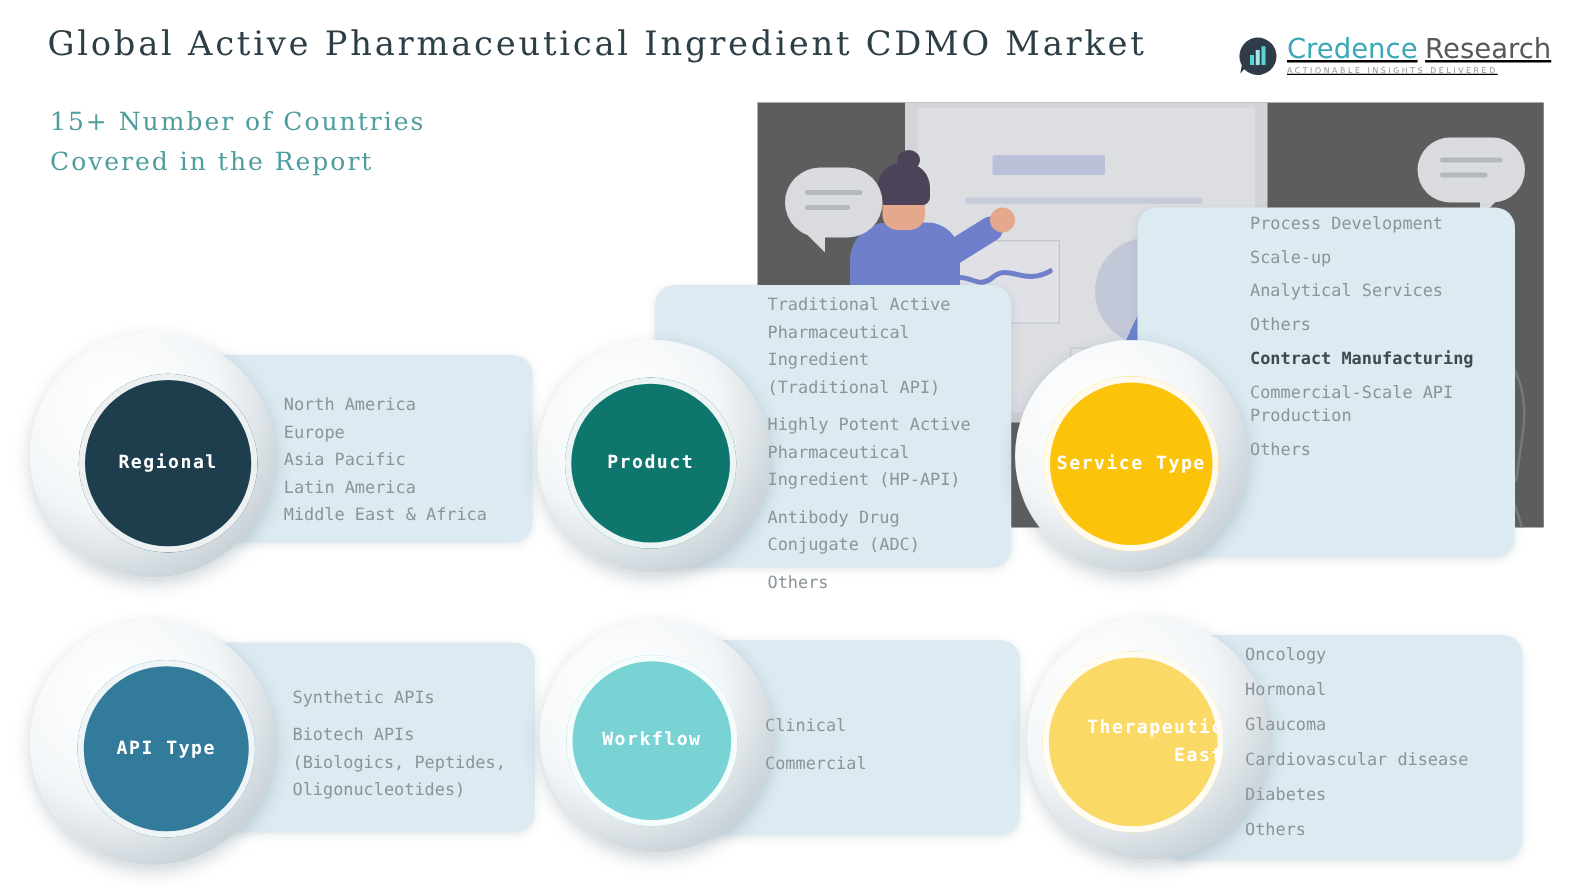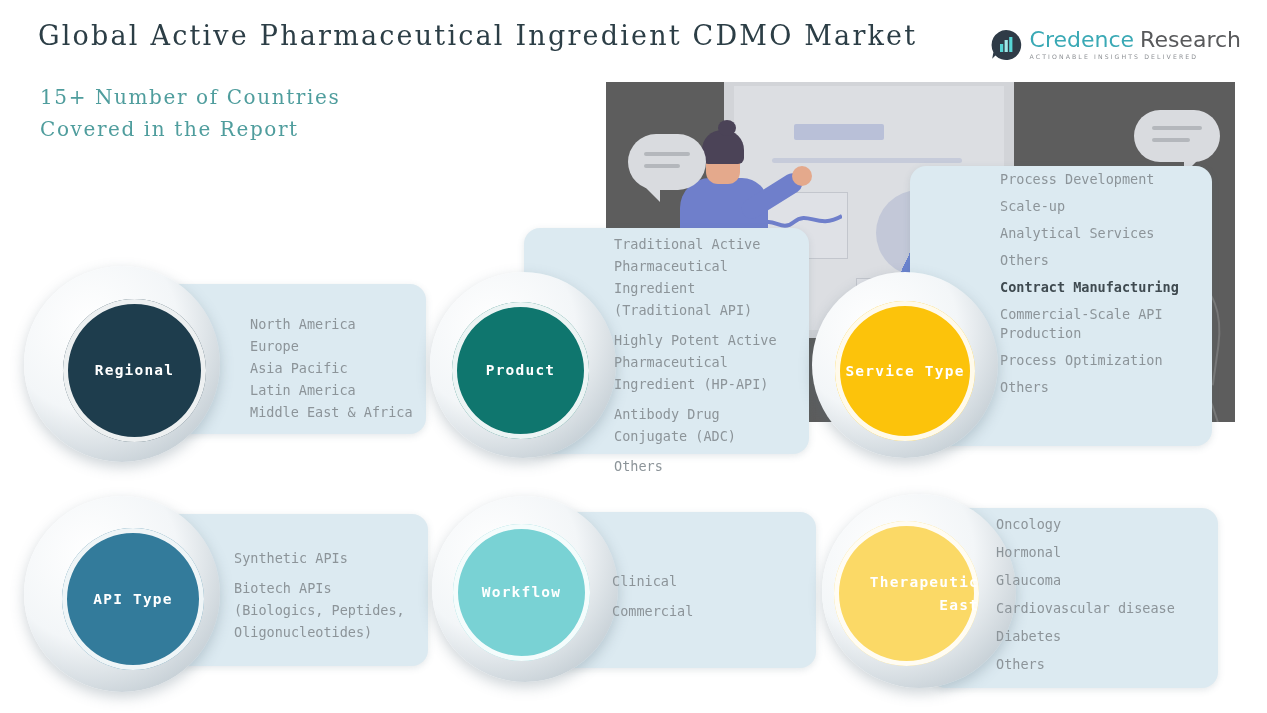--- a/index.html
+++ b/index.html
@@ -19,21 +19,21 @@
   }
   .subtitle{
     position:absolute;left:40px;top:81px;
     font-family:"DejaVu Serif","Liberation Serif",serif;
     font-size:20px;line-height:32px;letter-spacing:1.6px;color:#4f9d9d;
   }
 
   
   .logo{position:absolute;right:26px;top:28px;display:flex;align-items:center;gap:7px;}
   .logo-mark{width:34px;height:34px;flex:0 0 34px;}
-  .logo-text{display:flex;flex-direction:column;line-height:1;}
+  .logo-text{display:flex;flex-direction:column;line-height:1;text-decoration:underline;}
   .logo-row{display:flex;align-items:baseline;gap:6px;
     font-family:"DejaVu Sans","Liberation Sans",sans-serif;font-size:22px;}
   .logo-credence{color:#3aa9b5;}
   .logo-research{color:#58595b;}
   .logo-tag{
     font-family:"DejaVu Sans","Liberation Sans",sans-serif;
     font-size:6.2px;letter-spacing:2.1px;color:#8d9094;margin-top:3px;text-transform:uppercase;
   }
 
   
@@ -162,21 +162,21 @@
     <div class="bi leaf-b"></div>
     <div class="bi dot-w"></div>
   </div>
 
   <div>
     <div class="panel" style="left:108px;top:284px;width:318px;height:150px;"></div>
     <div class="ring" style="left:24px;top:266px;width:196px;height:196px;"></div>
     <div class="circle" style="left:63px;top:299px;width:143px;height:143px;background:#1e3d4d;">
       <span>Regional</span>
     </div>
-    <div class="items" style="left:227px;top:313px;width:200px;margin-left:23px;">
+    <div class="items" style="left:227px;top:313px;width:200px;">
       <div class="it tight">North America</div>
       <div class="it tight">Europe</div>
       <div class="it tight">Asia Pacific</div>
       <div class="it tight">Latin America</div>
       <div class="it tight">Middle East &amp; Africa</div>
     </div>
   </div>
 
   <div>
     <div class="panel" style="left:524px;top:228px;width:285px;height:226px;"></div>
@@ -205,21 +205,20 @@
       <span>Service Type</span>
     </div>
     <div class="items" style="left:1000px;top:170px;width:210px;line-height:19px;">
       <div class="it">Process Development</div>
       <div class="it">Scale-up</div>
       <div class="it">Analytical Services</div>
       <div class="it">Others</div>
       <div class="it hdr">Contract Manufacturing</div>
       <div class="it">Commercial-Scale API
 Production</div>
-      <div class="it">Process Optimization</div>
       <div class="it">Others</div>
     </div>
   </div>
 
   <div>
     <div class="panel" style="left:110px;top:514px;width:318px;height:152px;"></div>
     <div class="ring" style="left:24px;top:496px;width:196px;height:196px;"></div>
     <div class="circle" style="left:62px;top:528px;width:142px;height:142px;background:#337b9b;">
       <span>API Type</span>
     </div>

